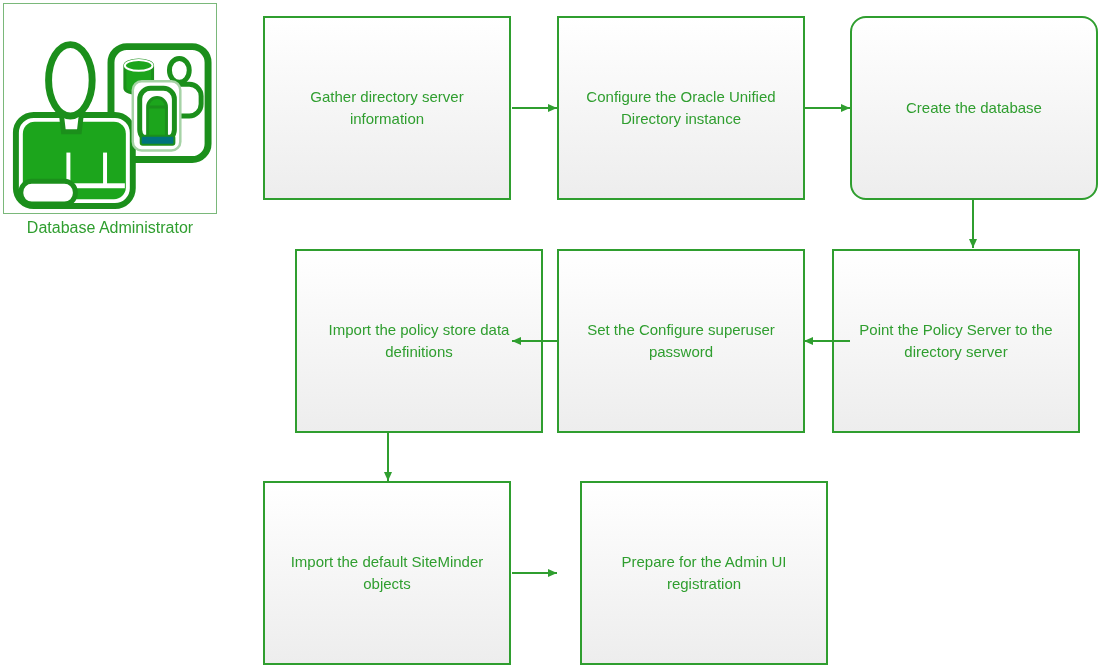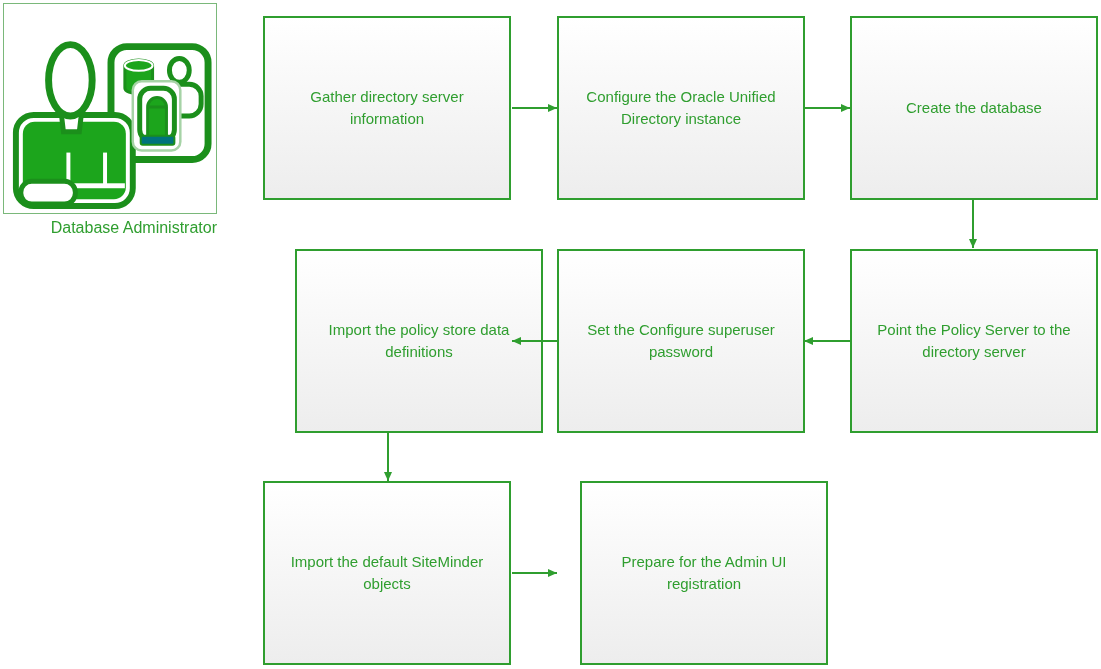--- a/index.html
+++ b/index.html
@@ -30,21 +30,21 @@
     left: 3px; top: 3px;
     width: 214px; height: 211px;
     border: 1px solid var(--icon_card_border);
     background: #ffffff;
   }
   .actor-card svg { display: block; width: 100%; height: 100%; }
   .actor-label {
     position: absolute;
     left: 3px; top: 219px;
     width: 214px;
-    text-align: right;
+    text-align: center;
     color: var(--green);
     font-size: 16px;
     white-space: nowrap;
   }
 
   
   .node {
     position: absolute;
     width: 248px; height: 184px;
     border: 2px solid var(--green);
@@ -115,24 +115,24 @@
     </svg>
   </div>
   <div class="actor-label">Database Administrator</div>
 
   <div class="node" style="left:263px; top:16px;">
       <span>Gather directory server information</span>
     </div>
   <div class="node" style="left:557px; top:16px;">
       <span>Configure the Oracle Unified Directory instance</span>
     </div>
-  <div class="node" style="left:850px; top:16px;">
+  <div class="node" style="left:850px; top:16px;border-radius:16px;">
       <span>Create the database</span>
     </div>
-  <div class="node" style="left:850px; top:249px;">
+  <div class="node" style="left:832px; top:249px;">
       <span>Point the Policy Server to the directory server</span>
     </div>
   <div class="node" style="left:557px; top:249px;">
       <span>Set the Configure superuser password</span>
     </div>
   <div class="node" style="left:263px; top:249px;margin-left:32px;">
       <span>Import the policy store data definitions</span>
     </div>
   <div class="node" style="left:263px; top:481px;justify-content:flex-end;">
       <span>Import the default SiteMinder objects</span>

